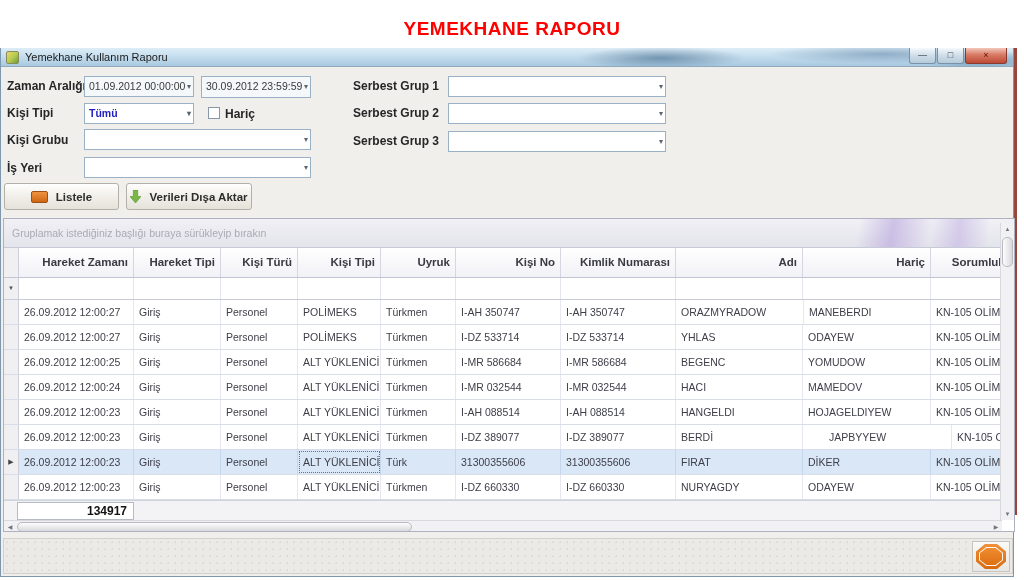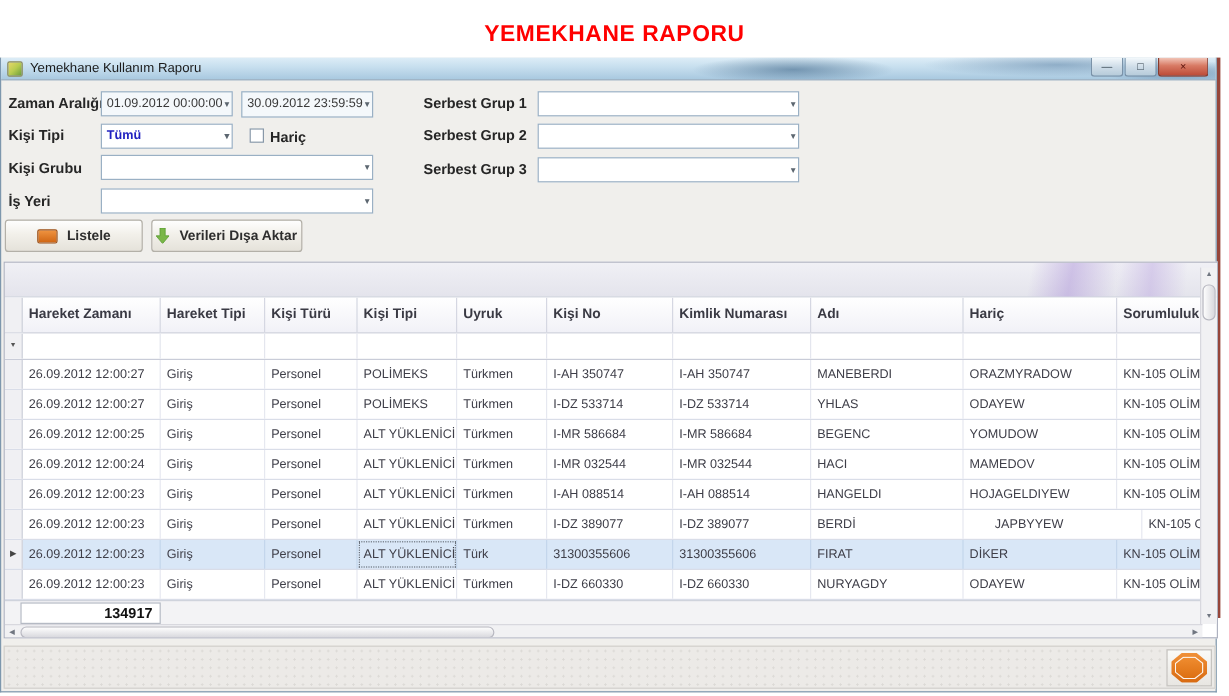--- a/index.html
+++ b/index.html
@@ -56,21 +56,21 @@
     background:linear-gradient(#f0f0f5,#e4e4ec); border-bottom:1px solid #c6cad6;
     font-size:10.5px; color:#a9abb5; line-height:29px; padding-left:8px; overflow:hidden; }
   .sw1 { position:absolute; right:30px; top:-20px; width:190px; height:58px; transform:rotate(-14deg);
     background:linear-gradient(115deg,transparent 35%,rgba(167,139,214,.45) 52%,transparent 72%); }
   .sw2 { position:absolute; right:-15px; top:-8px; width:140px; height:50px; transform:rotate(-20deg);
     background:linear-gradient(115deg,transparent 30%,rgba(190,170,225,.5) 50%,transparent 70%); }
 
   .ghead { position:absolute; left:0; top:29px; width:998px; height:30px; display:flex;
     background:linear-gradient(#ffffff,#f1f1f7); border-bottom:1px solid #c2c6d2; overflow:hidden; }
   .hcell { flex:0 0 auto; border-right:1px solid #d5d7e2; font-size:11.5px; font-weight:bold;
-    color:#3a3a44; line-height:29px; padding:0 5px; white-space:nowrap; overflow:hidden; }
+    color:#3a3a44; line-height:29px; padding:0 5px; white-space:nowrap; overflow:hidden;text-align:right; }
   .ind { flex:0 0 15px; width:15px; background:#f0f0f3; border-right:1px solid #cdd0da; }
 
   .gfilter { position:absolute; left:0; top:59px; width:998px; height:22px; display:flex;
     background:#fff; border-bottom:1px solid #c9ccd8; overflow:hidden; }
   .find { flex:0 0 15px; background:#f0f0f3; border-right:1px solid #cdd0da;
     font-size:6px; color:#555; text-align:center; line-height:21px; }
   .fcell { flex:0 0 auto; border-right:1px solid #e4e6ee; }
 
   .gbody { position:absolute; left:0; top:81px; width:998px; height:200px; overflow:hidden; }
   .grow { display:flex; height:25px; border-bottom:1px solid #d9dde8; background:#fff; }
@@ -185,20 +185,21 @@
     </div>
     <div class="btn" style="left:125px;top:135px;width:126px;">
       <svg class="ic-export" viewBox="0 0 10 12">
         <path d="M3 0 h4 v6 h3 l-5 6 -5 -6 h3 z" fill="#7ab648" stroke="#569a2e" stroke-width="0.6"></path>
       </svg>
       <span>Verileri Dışa Aktar</span>
     </div>
 
     <div class="grid">
       <div class="group-panel">
+        <span>Gruplamak istediğiniz başlığı buraya sürükleyip bırakın</span>
         <span class="sw1"></span>
         <span class="sw2"></span>
       </div>
       <div class="ghead">
           <div class="ind"></div>
           <div class="hcell" style="width: 115px;">Hareket Zamanı</div>
           <div class="hcell" style="width: 87px;">Hareket Tipi</div>
           <div class="hcell" style="width: 77px;">Kişi Türü</div>
           <div class="hcell" style="width: 83px;">Kişi Tipi</div>
           <div class="hcell" style="width: 75px;">Uyruk</div>
@@ -224,22 +225,22 @@
       <div class="gbody">
           <div class="grow">
             <div class="ind rind"></div>
             <div class="cell" style="width: 115px;">26.09.2012 12:00:27</div>
             <div class="cell" style="width: 87px;">Giriş</div>
             <div class="cell" style="width: 77px;">Personel</div>
             <div class="cell" style="width: 83px;">POLİMEKS</div>
             <div class="cell" style="width: 75px;">Türkmen</div>
             <div class="cell" style="width: 105px;">I-AH 350747</div>
             <div class="cell" style="width: 115px;">I-AH 350747</div>
+            <div class="cell" style="width: 128px;">ORAZMYRADOW</div>
             <div class="cell" style="width: 127px;">MANEBERDI</div>
-            <div class="cell" style="width: 128px;">ORAZMYRADOW</div>
             <div class="cell" style="width: 90px;">KN-105 OLİMPİY</div>
           </div>
           <div class="grow">
             <div class="ind rind"></div>
             <div class="cell" style="width: 115px;">26.09.2012 12:00:27</div>
             <div class="cell" style="width: 87px;">Giriş</div>
             <div class="cell" style="width: 77px;">Personel</div>
             <div class="cell" style="width: 83px;">POLİMEKS</div>
             <div class="cell" style="width: 75px;">Türkmen</div>
             <div class="cell" style="width: 105px;">I-DZ 533714</div>

